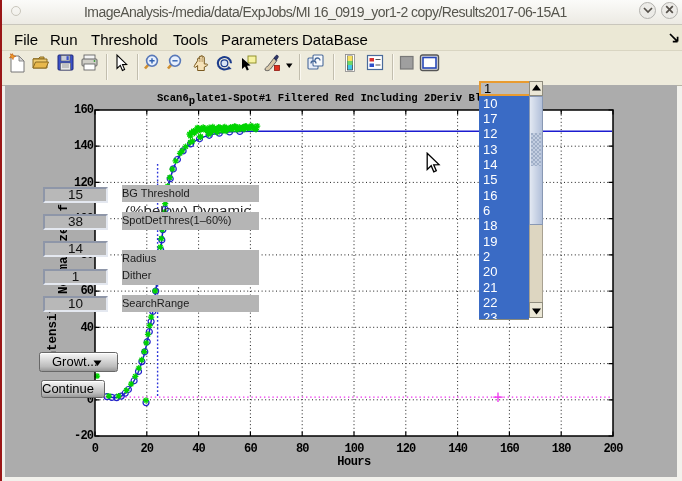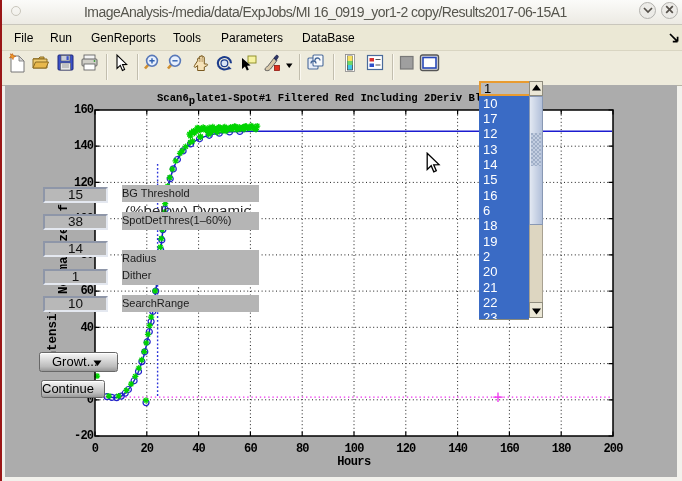--- a/index.html
+++ b/index.html
@@ -1,16 +1,16 @@
 <!DOCTYPE html>
 <html><head><meta charset="utf-8"><style>
 html,body{margin:0;padding:0}
 body{width:682px;height:481px;position:relative;overflow:hidden;background:#f2f1ec;font-family:"Liberation Sans",sans-serif}
 .abs{position:absolute}
-.menuitem{position:absolute;top:31px;font-size:12px;color:#000}
+.menuitem{position:absolute;top:31px;font-size:15px;color:#000}
 .ebox{position:absolute;left:43px;width:61px;height:12px;background:#b8b8b8;
  border-top:2px solid #8e96a8;border-left:2px solid #8e96a8;border-bottom:2px solid #e4e8f0;border-right:2px solid #e4e8f0;
  text-align:center;font-size:13.5px;line-height:12.5px;color:#121212}
 .fbtn{position:absolute;left:122px;width:137px;height:17.5px;background:#b5b5b5;
  text-align:left;font-size:11px;line-height:17px;color:#1c1c1c}
 .push{position:absolute;background:linear-gradient(#f8f8f8,#e0e0e0 30%,#bcbcbc 75%,#989898);
  border:1px solid #686868;border-radius:2.5px;font-size:13px;color:#000;box-shadow:inset 0 1px 0 #fff}
 .lirow{height:15.35px;line-height:15.3px;padding-left:4px;font-size:13px;color:#fff}
 </style></head><body>
 
@@ -22,21 +22,21 @@
     <path d="M1,2 l4,4 4,-4" fill="none" stroke="#55504a" stroke-width="1.7"></path>
   </svg>
 <div class="abs" style="left:661px;top:2px;width:15px;height:15px;border:1.6px solid #b2b1ad;border-radius:50%;background:#ecebe7"></div>
 <svg class="abs" style="left:665px;top:5px" width="10" height="10">
     <path d="M1.2,1.2 l6.6,6.6 M7.8,1.2 l-6.6,6.6" fill="none" stroke="#55504a" stroke-width="1.7"></path>
   </svg>
 
 <div class="abs" style="left:0;top:25px;width:682px;height:25px;background:#ebe8d5"></div>
 <div class="menuitem" style="left:14px">File</div>
 <div class="menuitem" style="left:50px">Run</div>
-<div class="menuitem" style="left:91px">GenReports</div>
+<div class="menuitem" style="left:91px">Threshold</div>
 <div class="menuitem" style="left:173px">Tools</div>
 <div class="menuitem" style="left:221px">Parameters</div>
 <div class="menuitem" style="left:302px">DataBase</div>
 <svg class="abs" style="left:669px;top:33px" width="11" height="11">
     <path d="M1,1 L8.6,8.6 M8.6,8.6 v-4.8 M8.6,8.6 h-4.8" stroke="#000" stroke-width="1.7" fill="none"></path>
   </svg>
 
 <div class="abs" style="left:0;top:50px;width:682px;height:34px;background:#eeebdc;border-top:1px solid #d9d5c2;border-bottom:1px solid #b7b4a6"></div>
 <svg class="abs" style="left:0;top:50px" width="682" height="34">
 <g transform="translate(9,4)">

